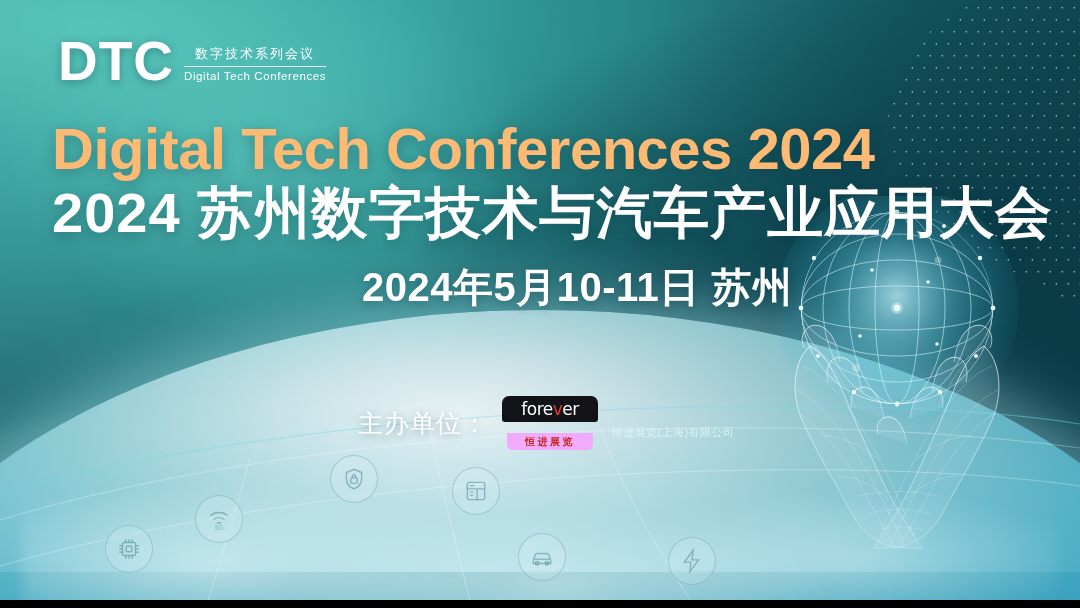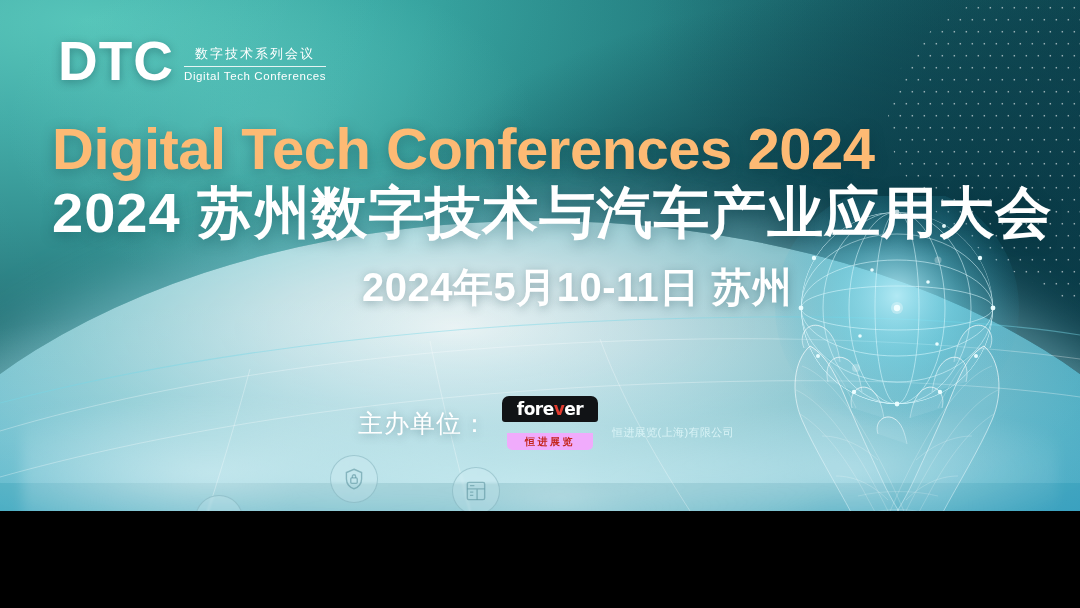--- a/index.html
+++ b/index.html
@@ -3,21 +3,21 @@
 <meta charset="utf-8">
 <style>
   html, body {
     margin: 0;
     padding: 0;
     background: #000;
   }
   #banner {
     position: relative;
     width: 1080px;
-    height: 511px;
+    height: 600px;
     overflow: hidden;
     font-family: "Liberation Sans", "DejaVu Sans", sans-serif;
     background: #1d6b6e;
   }
 
   
   .bg-base {
     position: absolute;
     inset: 0;
     background:
@@ -220,21 +220,21 @@
     width: 96px;
     height: 26px;
     background: #111316;
     border-radius: 7px 7px 3px 3px;
     display: flex;
     align-items: center;
     justify-content: center;
   }
   .fv-word {
     font-size: 17px;
-    font-weight: 700;
+    font-weight: 400;
     letter-spacing: -0.5px;
     color: #ffffff;
     font-family: "DejaVu Sans", sans-serif;
   }
   .fv-word .v { color: #e23a2e; }
   .fv-bot {
     width: 86px;
     height: 17px;
     margin-top: 11px;
     background: #f0abfc;

